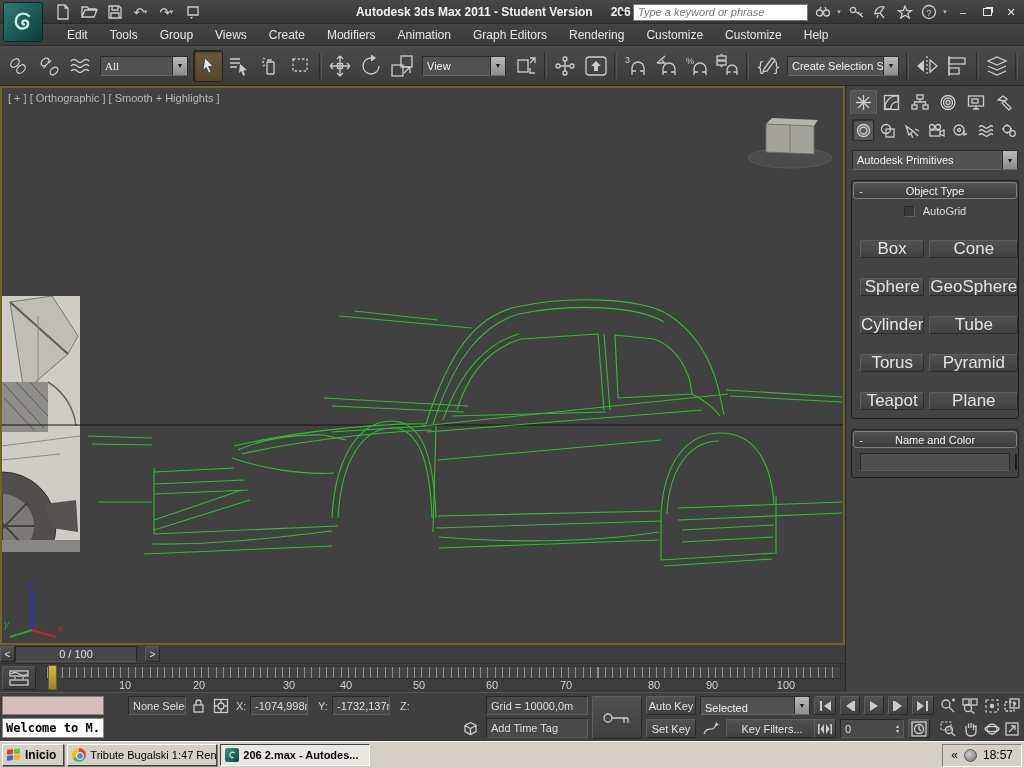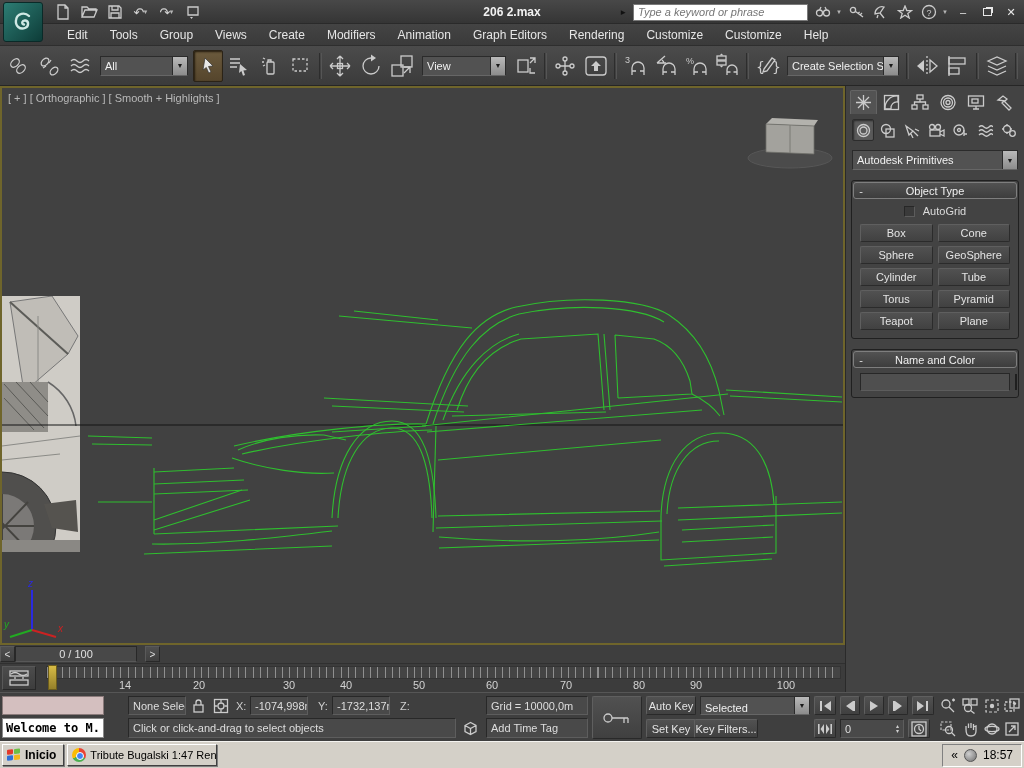--- a/index.html
+++ b/index.html
@@ -64,21 +64,21 @@
   .cp-combo { margin:6px 2px 0 2px; height:20px; }
   .rollout { margin:10px 1px 0 1px; border:1px solid #202020; border-radius:3px; background:#434343; padding-bottom:6px; }
   .ro-head { height:17px; margin:1px; border:1px solid #7e7e7e; border-radius:3px;
     background:linear-gradient(#525252,#3d3d3d); display:flex; align-items:center; color:#f0f0f0; font-size:11px; }
   .ro-head .minus { width:14px; text-align:center; color:#e0e0e0; }
   .ro-head .ro-title { flex:1; text-align:center; margin-right:14px; }
   .agrow { display:flex; align-items:center; justify-content:center; gap:8px; height:20px; margin-top:2px; color:#dcdcdc; }
   .chk { width:11px; height:11px; background:#3a3a3a; border:1px solid #272727; border-bottom-color:#5c5c5c; border-right-color:#5c5c5c; }
   .objgrid { display:grid; grid-template-columns:1fr 1fr; gap:4px 5px; padding:3px 8px 2px 8px; }
   .objbtn { height:18px; background:linear-gradient(#515151,#414141); border:1px solid #5f5f5f; border-bottom-color:#2b2b2b; border-right-color:#2b2b2b;
-    border-radius:2px; display:flex; align-items:center; justify-content:center; color:#e4e4e4; font-size:11px; }
+    border-radius:2px; display:flex; align-items:center; justify-content:center; color:#e4e4e4; font-size:17px;margin-top:16px; }
   .ncrow { display:flex; align-items:center; gap:5px; padding:4px 8px 0 8px; }
   .namefield { flex:1; height:18px; background:#4f4f4f; border:1px solid #272727; border-bottom-color:#5c5c5c;
     color:#e8e8e8; font-family:"Liberation Sans",sans-serif; font-size:11px; padding:0 3px; }
   .swatch { width:16px; height:16px; border:1px solid #1f1f1f; }
 
   
   .trackrow { position:absolute; top:645px; left:0; width:845px; height:18px; background:#3e3e3e; display:flex; align-items:center; }
   .tr-btn { width:15px; height:16px; background:linear-gradient(#4f4f4f,#3f3f3f); border:1px solid #5a5a5a; border-bottom-color:#282828; border-right-color:#282828;
     display:flex; align-items:center; justify-content:center; color:#ddd; font-size:10px; }
   .tr-field { width:122px; height:16px; background:#484848; border:1px solid #282828; border-bottom-color:#585858;
@@ -160,20 +160,21 @@
           <span class="tinycaret">▼</span>
         </div>
       <div class="qbtn">
         <svg width="14" height="14" viewBox="0 0 14 14">
             <path class="i" d="M2,2 h10 v8 h-10 z"></path>
             <path class="if" d="M4,12 l3,0 l-1.5,2 z"></path>
           </svg>
       </div>
     </div>
     <div class="title-text">
+      <span>Autodesk 3ds Max  2011  - Student Version</span>
       <span>206 2.max</span>
     </div>
     <div class="tb-right">
       <span class="flyout-dark">►</span>
       <input class="searchbox" placeholder="Type a keyword or phrase" style="">
       <div class="tb-ico">
         <svg width="16" height="14" viewBox="0 0 16 14">
             <circle class="i" cx="4.5" cy="8" r="3"></circle>
             <circle class="i" cx="11.5" cy="8" r="3"></circle>
             <path class="i" d="M4.5,5 L6,2 M11.5,5 L10,2"></path>
@@ -242,21 +243,21 @@
           <ellipse class="i" cx="8" cy="8" rx="4.5" ry="3" transform="rotate(-45 8 8)"></ellipse>
           <ellipse class="i" cx="17" cy="17" rx="4.5" ry="3" transform="rotate(-45 17 17)"></ellipse>
           <path class="i" d="M12,9 l2,-3 M9,12 l-3,2"></path>
         </svg>
     </div>
     <div class="tbi">
       <svg width="24" height="24" viewBox="0 0 24 24">
           <path class="i" d="M3,7 q3,-3 6,0 t6,0 t6,0 M3,12 q3,-3 6,0 t6,0 t6,0 M3,17 q3,-3 6,0 t6,0 t6,0"></path>
         </svg>
     </div>
-    <div class="combo" style="width:88px; margin:0 4px;">
+    <div class="combo" style="width:88px; margin:0 4px;font-family:Liberation Serif, serif;">
       <span class="cval">All</span>
       <span class="cbtn">
           <span>▼</span>
         </span>
     </div>
     <div class="tbi pressed">
       <svg width="22" height="22" viewBox="0 0 22 22">
           <path d="M8,3 L16,11 L11.5,11.5 L14,17 L11.8,18 L9.3,12.5 L6,15 z" fill="#e8e8e8" stroke="#333" stroke-width="0.7"></path>
         </svg>
     </div>
@@ -614,29 +615,29 @@
     <div class="tl-btn">
       <svg width="20" height="16" viewBox="0 0 20 16">
           <rect class="i" x="1" y="1" width="18" height="5"></rect>
           <rect class="i" x="1" y="10" width="18" height="5"></rect>
           <path class="i" d="M2,4 q4,-3 8,0 t8,0 M6,7 l0,2 M14,9 l0,-2"></path>
         </svg>
     </div>
     <div class="ruler"></div>
     <div class="tslider"></div>
     <span class="tnum" style="left:52px">0</span>
-    <span class="tnum" style="left:125px">14</span>
+    <span class="tnum" style="left:125px">10</span>
     <span class="tnum" style="left:199px">20</span>
     <span class="tnum" style="left:289px">30</span>
     <span class="tnum" style="left:346px">40</span>
     <span class="tnum" style="left:419px">50</span>
     <span class="tnum" style="left:492px">60</span>
     <span class="tnum" style="left:566px">70</span>
-    <span class="tnum" style="left:639px">80</span>
-    <span class="tnum" style="left:696px">90</span>
+    <span class="tnum" style="left:654px">80</span>
+    <span class="tnum" style="left:712px">90</span>
     <span class="tnum" style="left:786px">100</span>
   </div>
 
   <div class="statusbar">
 
     <div class="sb pinkpane" style="left:2px; top:3px; width:102px; height:19px;"></div>
     <div class="sb sunken" style="left:128px; top:3px; width:58px;">
       <span>None Selected</span>
     </div>
     <div class="sb ico-btn" style="left:188px; top:3px; width:20px;">
@@ -732,41 +733,38 @@
       <svg width="16" height="16" viewBox="0 0 16 16">
           <rect class="i" x="1" y="4" width="9" height="9" stroke-dasharray="2.5,1.5"></rect>
           <rect class="i" x="6" y="1" width="9" height="9"></rect>
           <circle class="if" cx="10.5" cy="5.5" r="1.6"></circle>
         </svg>
     </div>
 
     <div class="sb whitepane" style="left:2px; top:25px; width:102px; height:20px;">
       <span>Welcome to M.</span>
     </div>
-    <div class="sb sunken" style="left:128px; top:25px; width:328px; height:20px;">
-      <span>Click or click-and-drag to select objects</span>
-    </div>
     <div class="sb ico-btn" style="left:460px; top:25px; width:20px; height:20px;">
       <svg width="15" height="15" viewBox="0 0 15 15">
           <path class="i" d="M2,4.5 L7.5,1.5 L13,4.5 L13,10.5 L7.5,13.5 L2,10.5 z M2,4.5 L7.5,7.5 L13,4.5 M7.5,7.5 v6"></path>
         </svg>
     </div>
     <div class="sb sunken" style="left:486px; top:25px; width:102px; height:20px;">
       <span>Add Time Tag</span>
     </div>
     <div class="sb raised" style="left:646px; top:26px; width:50px;">
         <span>Set Key</span>
       </div>
     <div class="sb ico-btn" style="left:700px; top:26px; width:22px;">
       <svg width="16" height="14" viewBox="0 0 16 14">
           <path class="i" d="M1,12 C5,2 9,12 13,3"></path>
           <path class="if" d="M13,0 l3,3 l-4,1 z"></path>
         </svg>
     </div>
-    <div class="sb raised" style="left:694px; top:26px; width:64px;">
+    <div class="sb raised" style="left:726px; top:26px; width:92px;">
         <span>Key Filters...</span>
       </div>
     <div class="sb raised ico-btn" style="left:814px; top:26px; width:22px;">
       <svg width="16" height="10" viewBox="0 0 16 10">
           <path class="if" d="M1,0 h1.6 v10 h-1.6 z M13.4,0 h1.6 v10 h-1.6 z M7,0 L3.5,5 L7,10 z M9,0 L12.5,5 L9,10 z"></path>
         </svg>
     </div>
     <div class="sb sunken" style="left:840px; top:26px; width:64px;">
       <span style="flex:1">0</span>
       <span style="display:flex;flex-direction:column;font-size:6px;line-height:5px;color:#cfcfcf;">
@@ -814,20 +812,28 @@
           <div style="background:#6dbf45"></div>
         <div style="background:#2f6fd6"></div>
           <div style="background:#f2b61e"></div>
       </span>
       <span>Inicio</span>
     </div>
     <div class="taskbtn">
       <span class="chromeico"></span>
       <span>Tribute Bugalski 1:47 Ren...</span>
     </div>
+    <div class="taskbtn active">
+      <span class="maxico">
+        <svg width="10" height="10" viewBox="0 0 10 10">
+            <path d="M7.5,3 C6,1.5 3,2 2.8,4.6 C2.6,7 5,8.2 6.6,7.2" stroke="#d8efec" stroke-width="1.2" fill="none"></path>
+          </svg>
+      </span>
+      <span>206 2.max - Autodes...</span>
+    </div>
     <div class="tray">
       <span>«</span>
       <span class="trayico"></span>
       <span>18:57</span>
     </div>
   </div>
 
 </div>
 
 </body></html>

